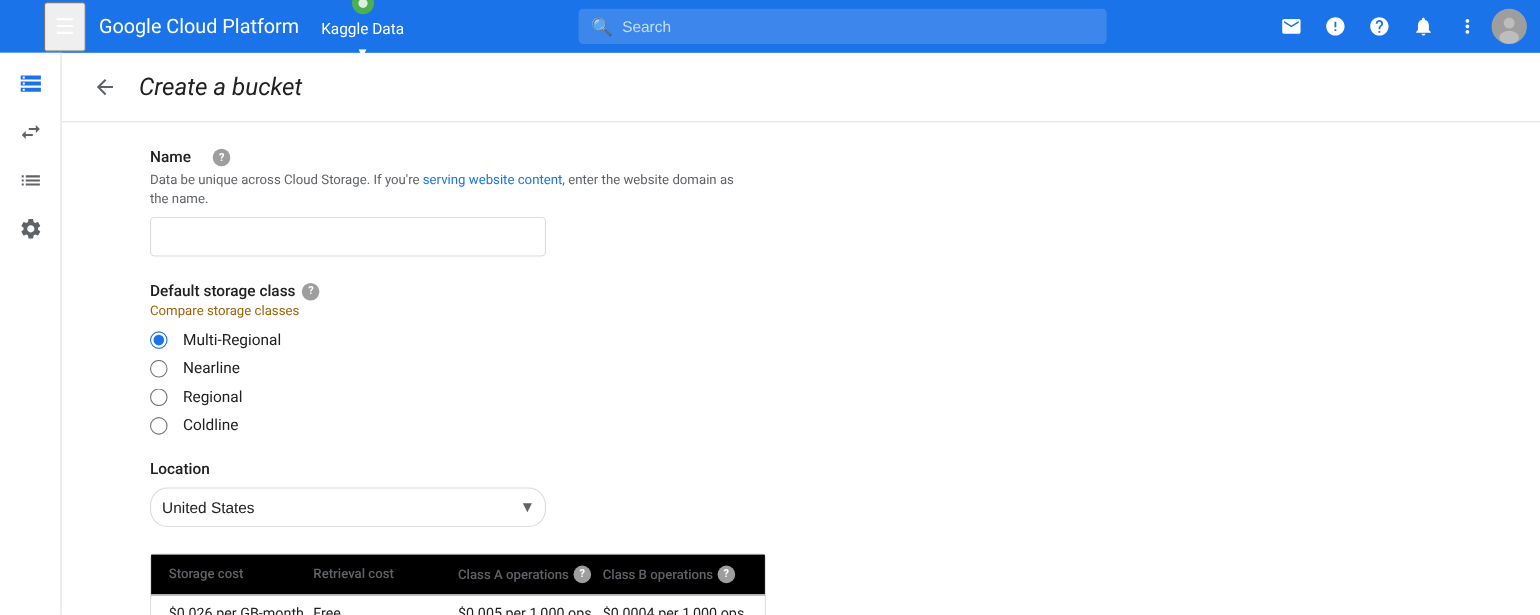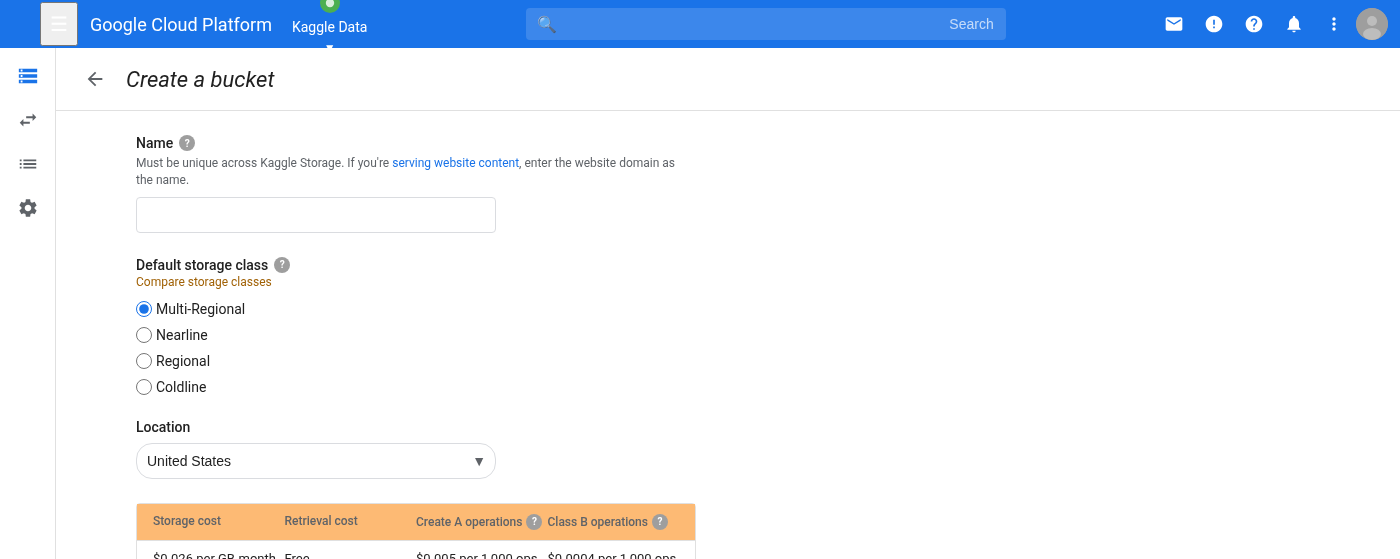--- a/index.html
+++ b/index.html
@@ -34,21 +34,21 @@
       width: 480px;
       height: 32px;
       background: rgba(255,255,255,0.15);
       border: none;
       border-radius: 4px;
       display: flex; align-items: center;
       padding: 0 12px; gap: 8px;
     }
     .search-bar input {
       background: transparent; border: none; outline: none;
-      color: #fff; font-size: 14px; width: 100%; text-align: right;
+      color: #fff; font-size: 14px; width: 100%;
     }
     .search-bar input::placeholder { color: rgba(255,255,255,0.7); }
 
     .nav-icon-btn {
       color: #fff; background: transparent; border: none;
       cursor: pointer; padding: 8px; font-size: 18px;
       border-radius: 50%; display: flex; align-items: center; justify-content: center;
       width: 36px; height: 36px;
     }
 
@@ -95,21 +95,21 @@
     }
     .page-title { font-size: 22px; font-weight: 400; color: #212121; font-style: italic; }
 
     
     .form-content { padding: 24px 80px; max-width: 700px; }
 
     .form-section { margin-bottom: 24px; }
 
     .field-label {
       font-size: 14px; font-weight: 500; color: #212121;
-      display: flex; align-items: center; gap: 6px;
+      display: flex; align-items: center; gap: 20px;
       margin-bottom: 4px;
     }
     .help-icon {
       width: 16px; height: 16px; border-radius: 50%;
       background: #9e9e9e; color: #fff;
       font-size: 10px; display: inline-flex; align-items: center; justify-content: center;
       cursor: pointer; font-weight: bold; flex-shrink: 0;
     }
     .field-description { font-size: 12px; color: #5f6368; margin-bottom: 8px; line-height: 1.4; }
     .field-description a { color: #1a73e8; text-decoration: none; }
@@ -122,21 +122,21 @@
 
     
     .section-title {
       font-size: 14px; font-weight: 500; color: #212121;
       display: flex; align-items: center; gap: 6px;
       margin-bottom: 2px;
     }
     .compare-link { font-size: 12px; color: #a16207; text-decoration: none; display: block; margin-bottom: 12px; }
 
     .radio-group { display: flex; flex-direction: column; gap: 10px; }
-    .radio-option { display: flex; align-items: center; gap: 4px; cursor: pointer; font-size: 14px; }
+    .radio-option { display: flex; align-items: center; gap: 14px; cursor: pointer; font-size: 14px; }
     .radio-option input[type="radio"] {
       width: 16px; height: 16px; cursor: pointer;
       accent-color: #1a73e8;
     }
 
     
     .location-label { font-size: 14px; font-weight: 500; margin-bottom: 8px; }
     .select-wrapper {
       position: relative; width: 360px;
     }
@@ -152,21 +152,21 @@
       position: absolute; right: 10px; top: 50%; transform: translateY(-50%);
       pointer-events: none; color: #5f6368; font-size: 14px;
     }
 
     
     .cost-table {
       border: 1px solid #e0e0e0; border-radius: 4px;
       margin-top: 16px; width: 560px;
     }
     .cost-table-header {
-      display: flex; background: #fdba74;
+      display: flex; background: #000000;
       border-bottom: 1px solid #e0e0e0;
       padding: 10px 16px; gap: 0;
     }
     .cost-col { flex: 1; }
     .cost-col-header {
       font-size: 12px; color: #5f6368; font-weight: 500;
       display: flex; align-items: center; gap: 4px;
     }
     .cost-table-body {
       display: flex; padding: 10px 16px; gap: 0;
@@ -269,21 +269,21 @@
     </div>
 
     <div class="form-content">
 
       <div class="form-section">
         <div class="field-label">
           <span>Name</span>
           <span class="help-icon">?</span>
         </div>
         <p class="field-description">
-          <span>Must be unique across Kaggle Storage. If you're </span><a href="#">serving website content</a><span>, enter the website domain as the name.</span>
+          <span>Data be unique across Cloud Storage. If you're </span><a href="#">serving website content</a><span>, enter the website domain as the name.</span>
         </p>
         <input type="text" class="text-input" style="">
       </div>
 
       <div class="form-section">
         <div class="section-title">
           <span>Default storage class</span>
           <span class="help-icon">?</span>
         </div>
         <a href="#" class="compare-link">Compare storage classes</a>
@@ -326,21 +326,21 @@
               <span>Storage cost</span>
             </div>
           </div>
           <div class="cost-col">
             <div class="cost-col-header">
               <span>Retrieval cost</span>
             </div>
           </div>
           <div class="cost-col">
             <div class="cost-col-header">
-              <span>Create A operations</span>
+              <span>Class A operations</span>
               <span class="help-icon">?</span>
             </div>
           </div>
           <div class="cost-col">
             <div class="cost-col-header">
               <span>Class B operations</span>
               <span class="help-icon">?</span>
             </div>
           </div>
         </div>

